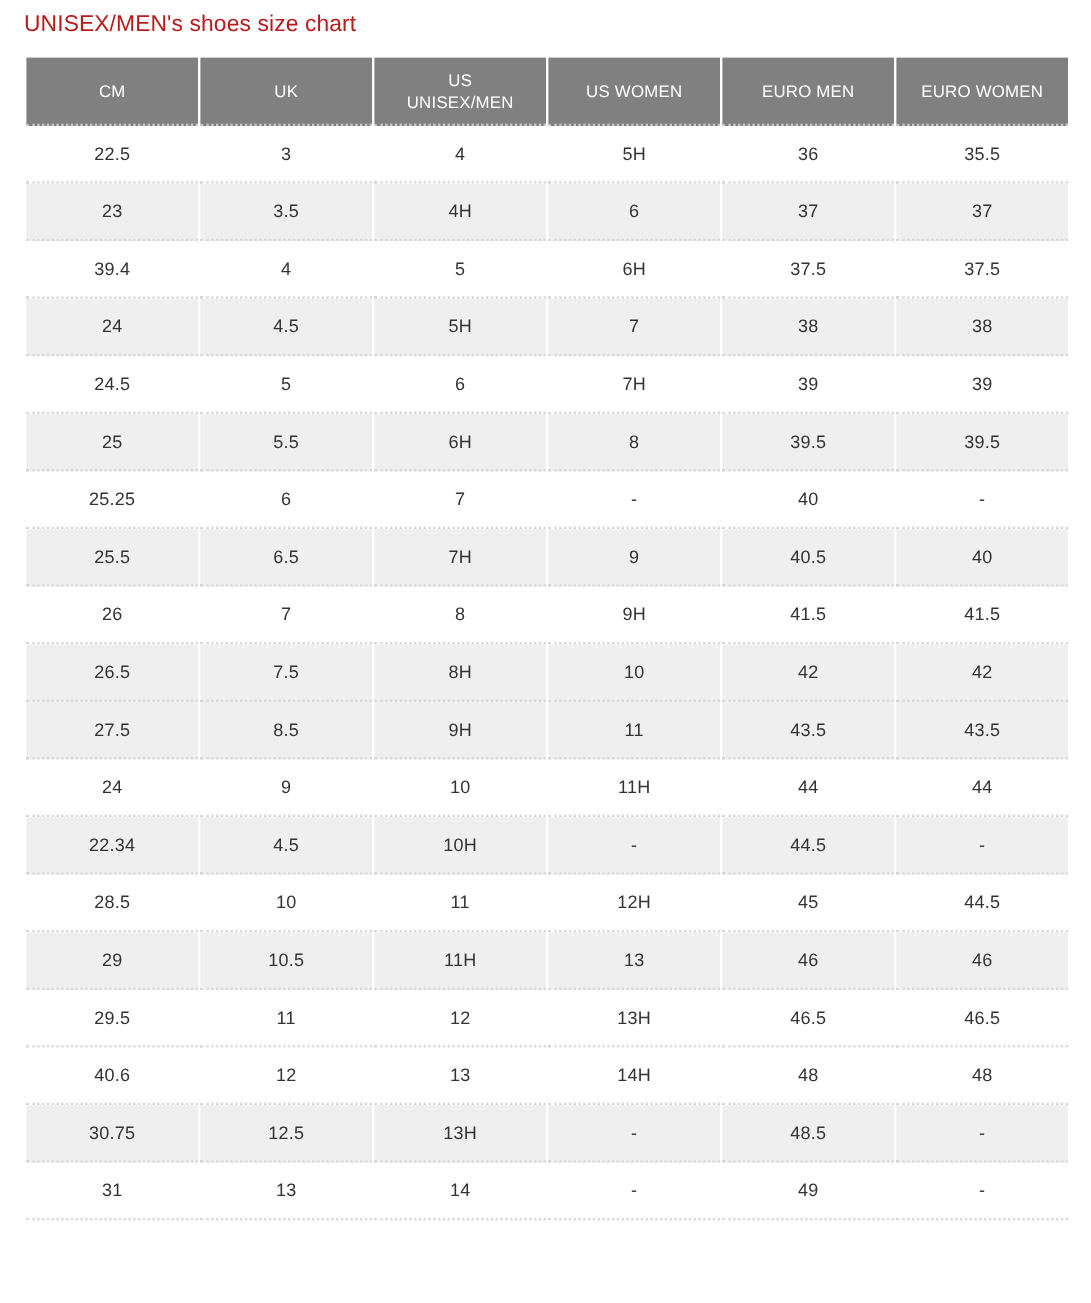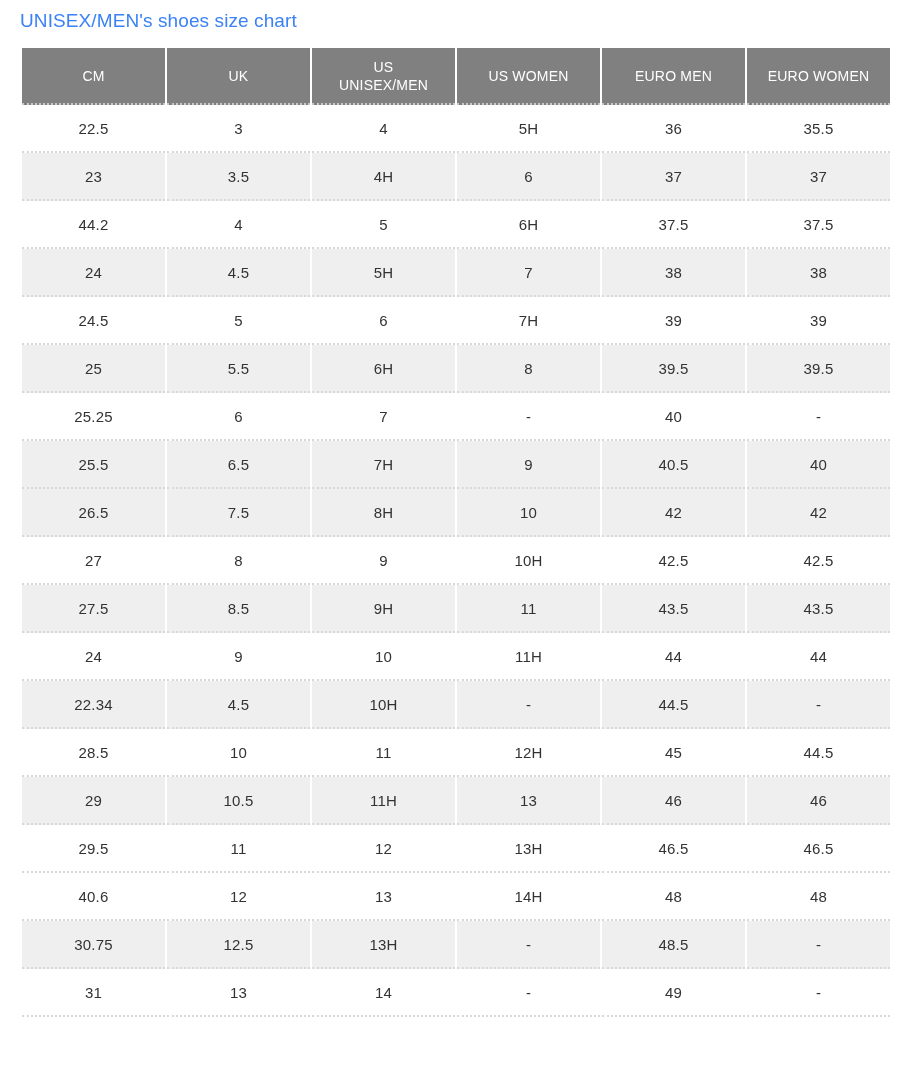--- a/index.html
+++ b/index.html
@@ -19,21 +19,21 @@
     height: 1086px;
     position: relative;
     box-sizing: border-box;
   }
   .chart-title {
     position: absolute;
     left: 20px;
     top: 9px;
     font-size: 19px;
     line-height: 24px;
-    color: #3b82f6;
+    color: #b91c1c;
     font-weight: 400;
     letter-spacing: 0.1px;
     white-space: nowrap;
   }
   .table-wrap {
     position: absolute;
     left: 20px;
     top: 48px;
     width: 858px;
   }
@@ -120,21 +120,21 @@
           </tr>
           <tr class="alt">
             <td>23</td>
             <td>3.5</td>
             <td>4H</td>
             <td>6</td>
             <td>37</td>
             <td>37</td>
           </tr>
           <tr>
-            <td>44.2</td>
+            <td>39.4</td>
             <td>4</td>
             <td>5</td>
             <td>6H</td>
             <td>37.5</td>
             <td>37.5</td>
           </tr>
           <tr class="alt">
             <td>24</td>
             <td>4.5</td>
             <td>5H</td>
@@ -167,36 +167,36 @@
             <td>-</td>
           </tr>
           <tr class="alt">
             <td>25.5</td>
             <td>6.5</td>
             <td>7H</td>
             <td>9</td>
             <td>40.5</td>
             <td>40</td>
           </tr>
+          <tr>
+            <td>26</td>
+            <td>7</td>
+            <td>8</td>
+            <td>9H</td>
+            <td>41.5</td>
+            <td>41.5</td>
+          </tr>
           <tr class="alt">
             <td>26.5</td>
             <td>7.5</td>
             <td>8H</td>
             <td>10</td>
             <td>42</td>
             <td>42</td>
           </tr>
-          <tr>
-            <td>27</td>
-            <td>8</td>
-            <td>9</td>
-            <td>10H</td>
-            <td>42.5</td>
-            <td>42.5</td>
-          </tr>
           <tr class="alt">
             <td>27.5</td>
             <td>8.5</td>
             <td>9H</td>
             <td>11</td>
             <td>43.5</td>
             <td>43.5</td>
           </tr>
           <tr>
             <td>24</td>

